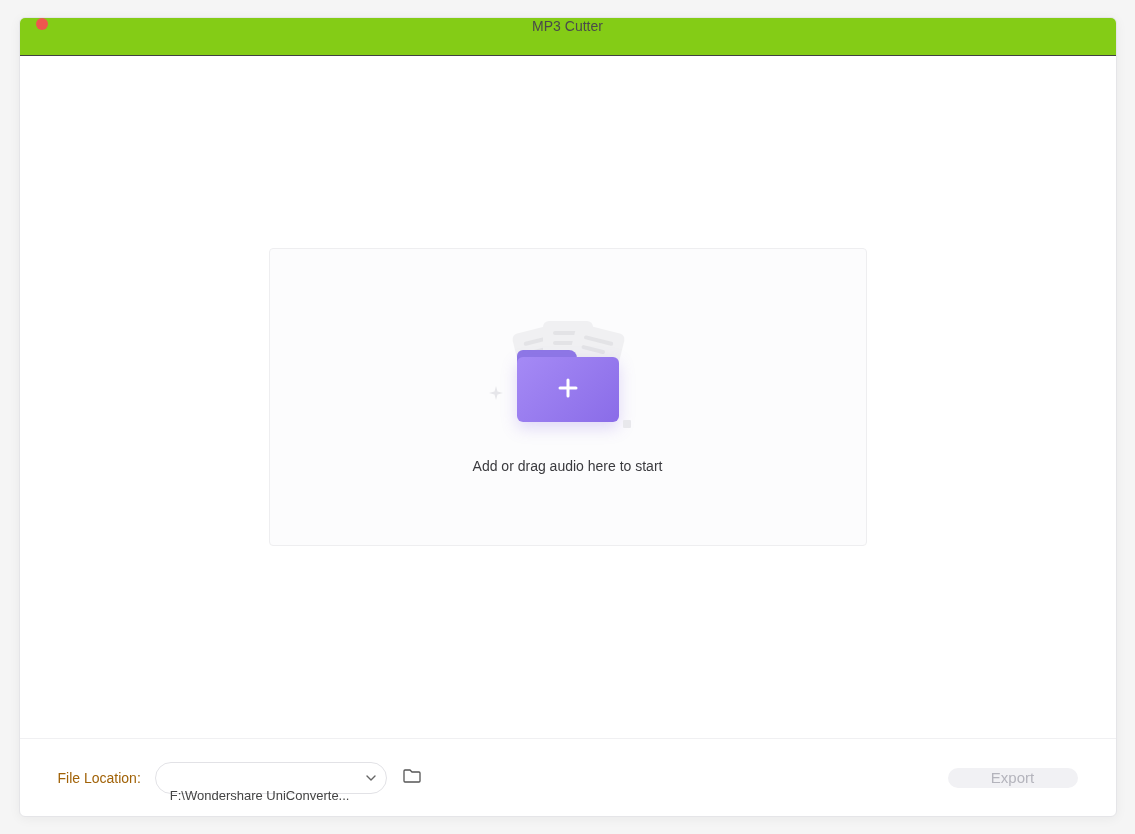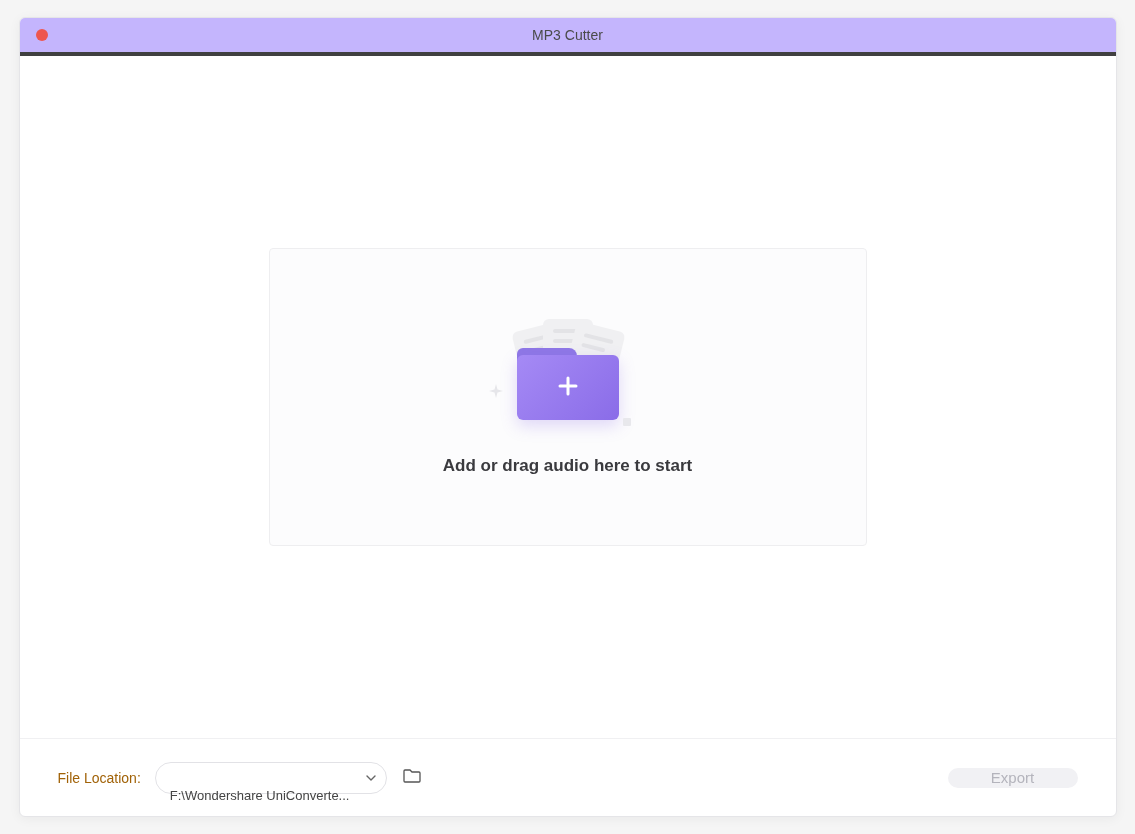--- a/index.html
+++ b/index.html
@@ -22,24 +22,23 @@
       background: #ffffff;
       border: 1px solid #e5e5e8;
       border-radius: 6px;
       display: flex;
       flex-direction: column;
       overflow: hidden;
       box-shadow: 0 2px 12px rgba(0,0,0,0.05);
     }
     .titlebar {
       height: 38px;
-      background: #c4b5fd;
-      border-bottom: 4px solid #404040;
-      display: flex;
-      align-items: center;
+      background: #84cc16;
+      border-bottom: 1px solid #404040;
+      display: flex;
       position: relative;
     }
     .traffic-light {
       width: 12px;
       height: 12px;
       border-radius: 50%;
       background: #ee564e;
       position: absolute;
       left: 16px;
     }
@@ -146,23 +145,23 @@
     .sparkle2 {
       position: absolute;
       right: 22px;
       bottom: 2px;
       width: 8px;
       height: 8px;
       background: #e8e8ec;
       border-radius: 1px;
     }
     .dropzone-text {
-      font-size: 17px;
+      font-size: 14px;
       color: #3a3a3e;
-      font-weight: 700;
+      font-weight: 400;
     }
     .footer {
       height: 78px;
       border-top: 1px solid #f0f0f2;
       display: flex;
       align-items: center;
       padding: 0 38px;
       gap: 14px;
     }
     .footer-label {

